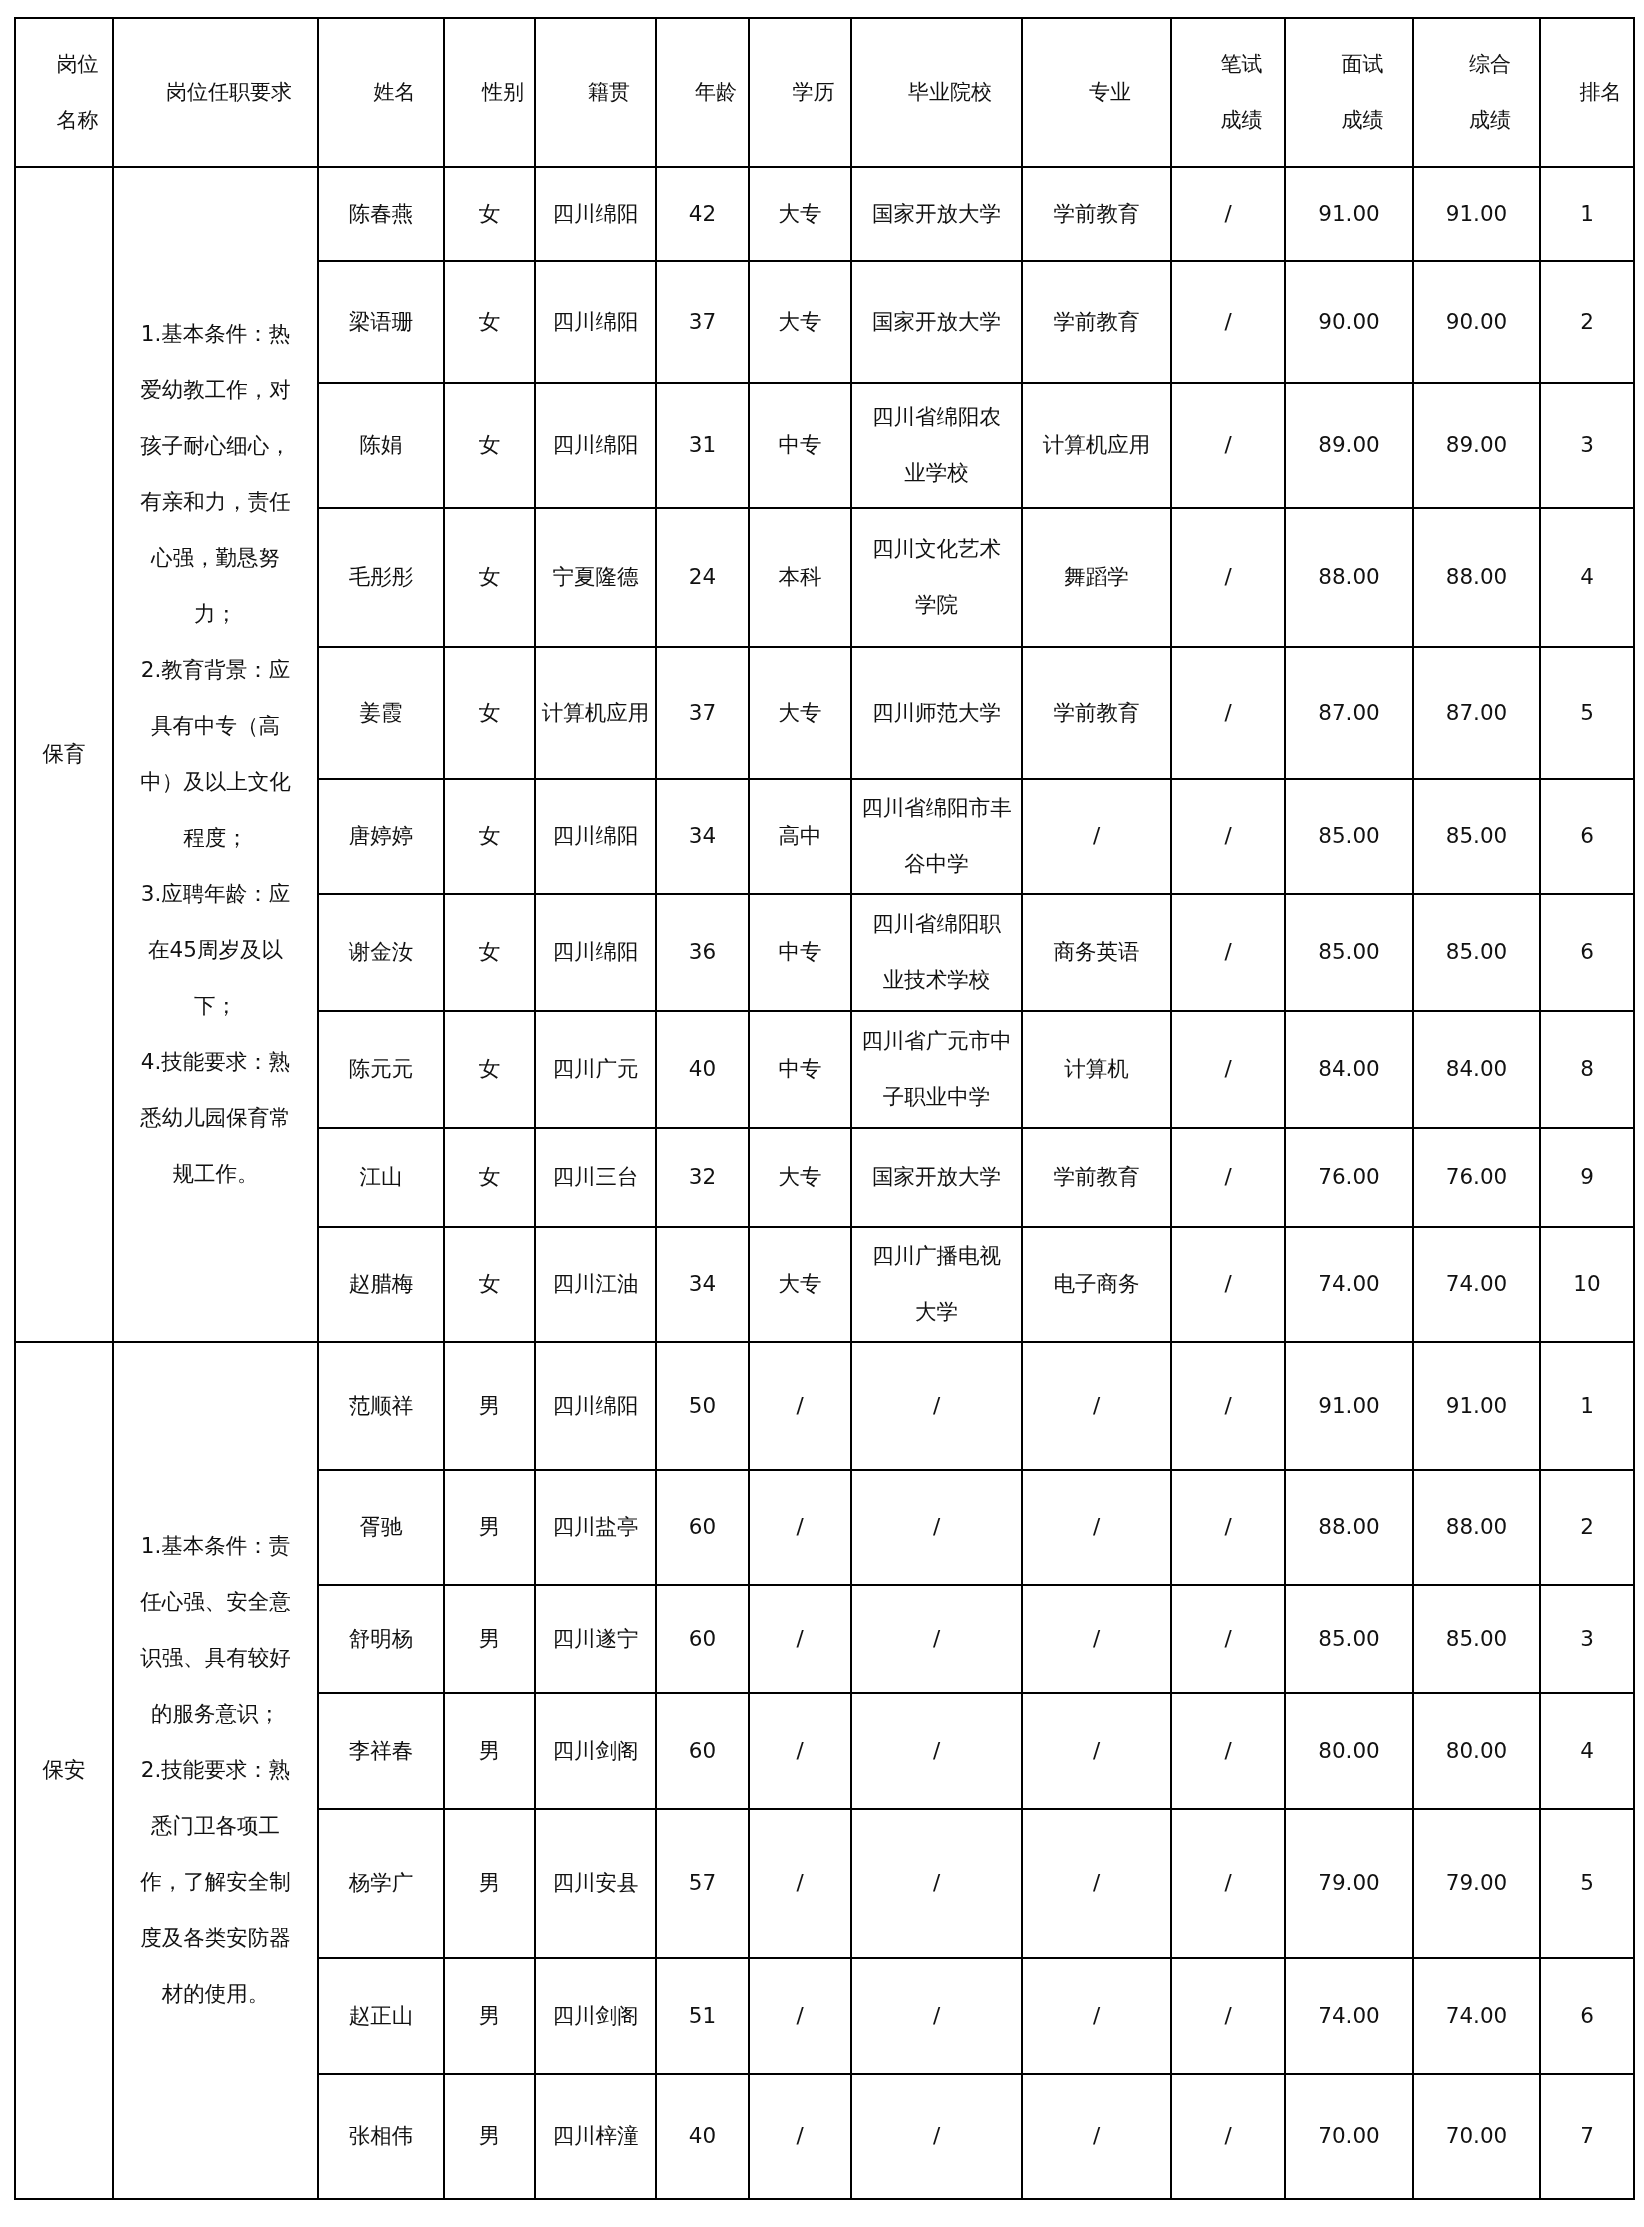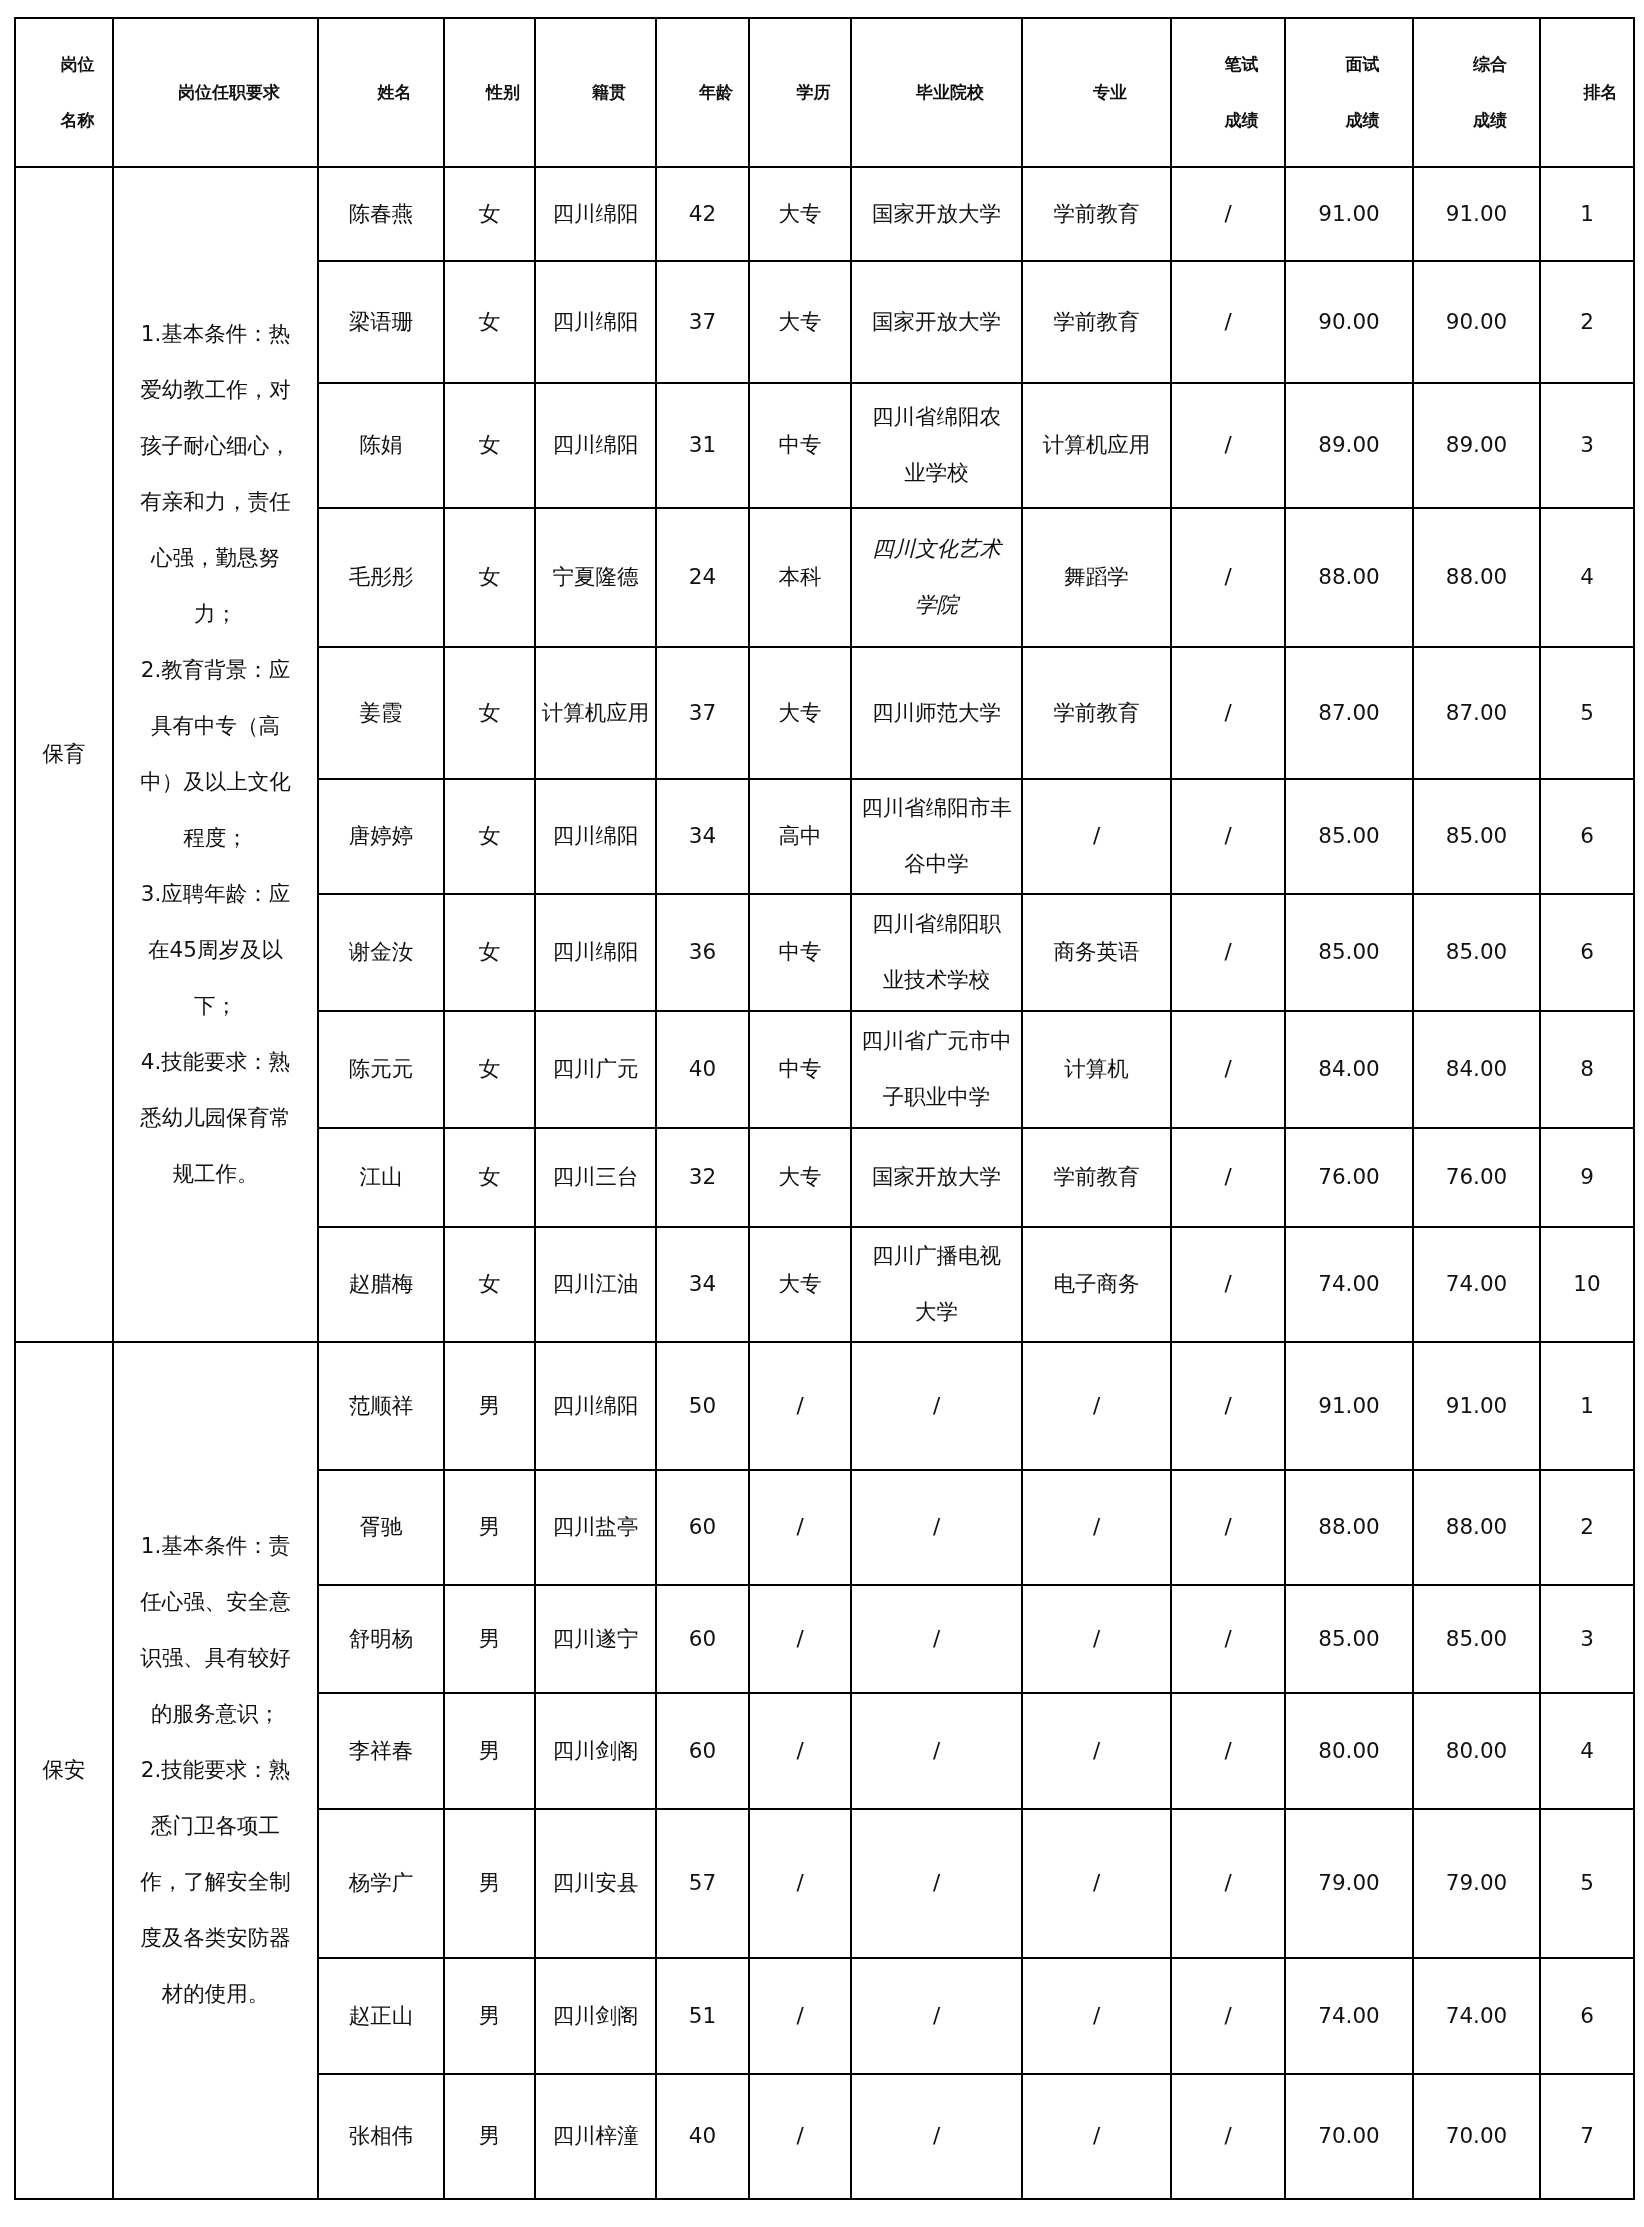--- a/index.html
+++ b/index.html
@@ -9,21 +9,21 @@
     position: absolute; left: 14px; top: 16.6px;
     border-collapse: collapse; table-layout: fixed;
     width: 1618px;
   }
   table.results td, table.results th {
     border: 2.5px solid #000000;
     text-align: center; vertical-align: middle;
     padding: 0 5px; font-size: 21.5px; line-height: 56px;
     word-break: break-all;
   }
-  table.results th { font-weight: bold; font-size: 17px; line-height: 56px; padding-left: 32px; }
+  table.results th { font-weight: normal; font-size: 21px; line-height: 56px; padding-left: 32px; }
   td.req { text-align: left; padding: 0 13.3px 0 13.3px; line-height: 57px; font-size: 21.5px; }
   td.multi { line-height: 56px; }
   .hdr-row { height: 149px; }
 </style>
 </head>
 <body>
 
 <table class="results">
   <colgroup>
     <col style="width:98px">
@@ -123,21 +123,21 @@
         <td>89.00</td>
         <td>89.00</td>
         <td>3</td>
       </tr>
       <tr style="height: 139px;">
         <td>毛彤彤</td>
         <td>女</td>
         <td>宁夏隆德</td>
         <td>24</td>
         <td>本科</td>
-        <td class="multi" style="padding: 0px 11.6px; font-style: italic;">四川文化艺术学院</td>
+        <td class="multi" style="padding: 0px 11.6px;">四川文化艺术学院</td>
         <td>舞蹈学</td>
         <td>/</td>
         <td>88.00</td>
         <td>88.00</td>
         <td>4</td>
       </tr>
       <tr style="height: 132px;">
         <td>姜霞</td>
         <td>女</td>
         <td>计算机应用</td>

